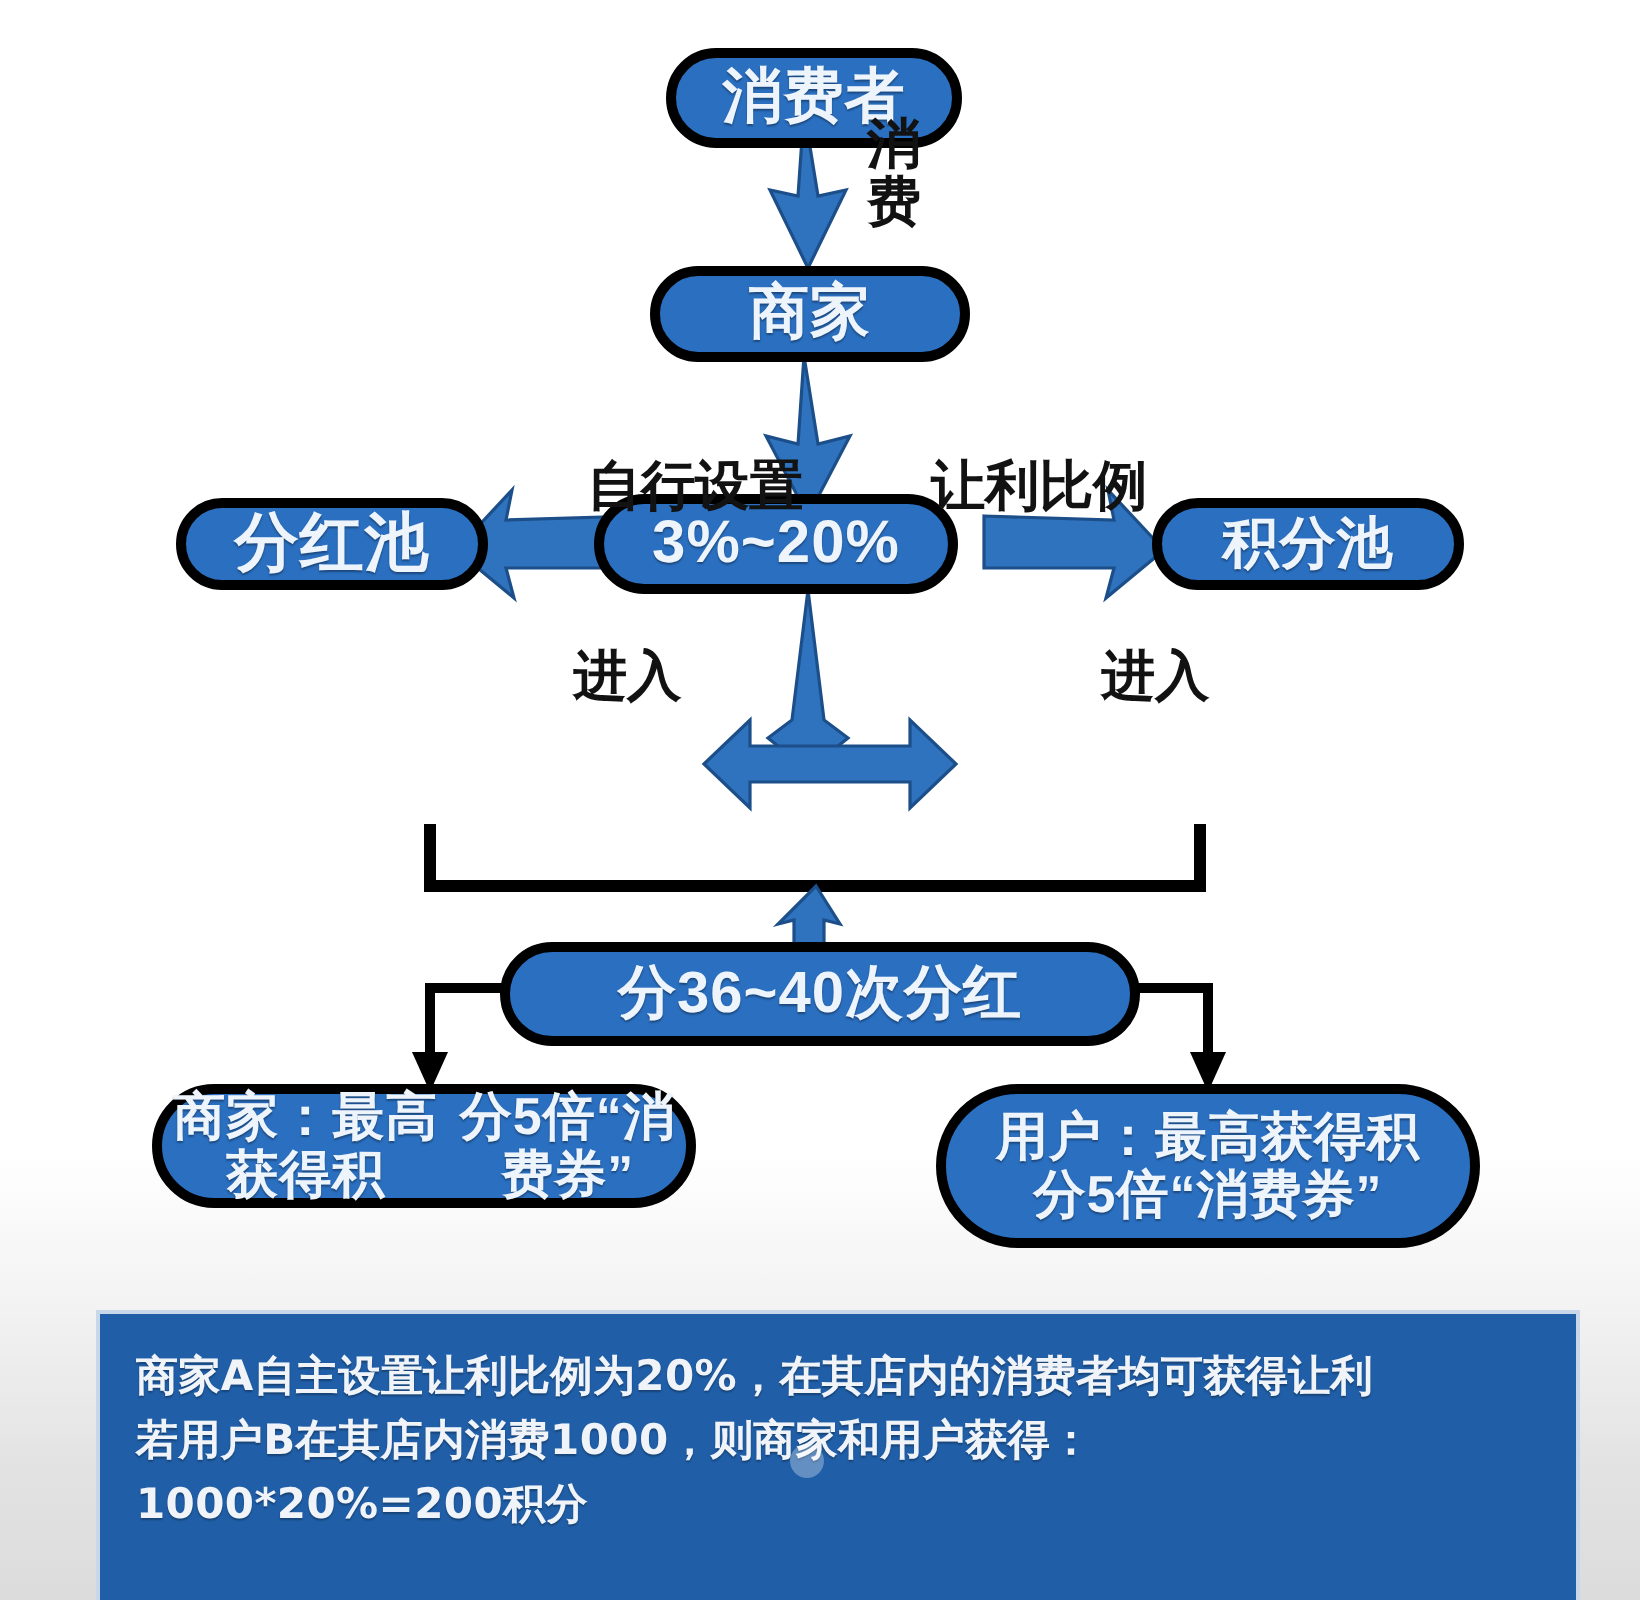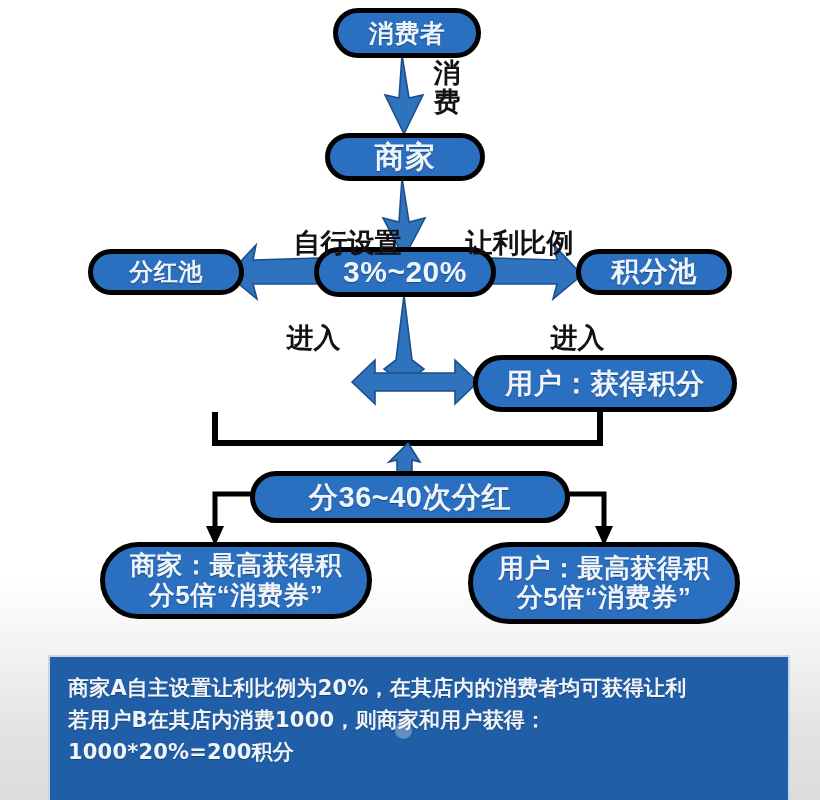--- a/index.html
+++ b/index.html
@@ -140,50 +140,47 @@
       <path d="M253,494 L215,494 L215,530"></path>
     </g>
     <polygon points="215,546 206,526 224,526" fill="#000000"></polygon>
 
     <g fill="none" stroke="#000000" stroke-width="5">
       <path d="M566,494 L604,494 L604,530"></path>
     </g>
     <polygon points="604,546 595,526 613,526" fill="#000000"></polygon>
   </svg>
 
-  <div class="node" style="left:333px; top:8px; width:148px; height:50px; font-size:25px;">
+  <div class="node" style="left:333px; top:24px; width:148px; height:50px; font-size:30px;">
     <span>消费者</span>
   </div>
 
   <div class="node" style="left:325px; top:133px; width:160px; height:48px; font-size:30px;">
     <span>商家</span>
   </div>
 
-  <div class="node" style="left:314px; top:247px; width:182px; height:50px; font-size:30px;">
+  <div class="node" style="left:297px; top:247px; width:182px; height:50px; font-size:30px;">
     <span>3%~20%</span>
   </div>
 
-  <div class="node" style="left:88px; top:249px; width:156px; height:46px; font-size:24px;text-align:center;">
+  <div class="node" style="left:88px; top:249px; width:156px; height:46px; font-size:32px;text-align:center;">
     <span>分红池</span>
   </div>
 
   <div class="node" style="left:576px; top:249px; width:156px; height:46px; font-size:28px;align-items:center;">
     <span>积分池</span>
   </div>
 
 
-  <div class="node" style="left:473px; top:355px; width:264px; height:57px; font-size:28px;">
-    <span>用户：获得积分</span>
-  </div>
 
   <div class="node" style="left:250px; top:471px; width:320px; height:52px; font-size:29px;">
     <span>分36~40次分红</span>
   </div>
 
-  <div class="node two-line" style="left:100px; top:542px; width:272px; height:77px; font-size:26px; flex-direction:column;">
+  <div class="node two-line" style="left:76px; top:542px; width:272px; height:62px; font-size:26px; flex-direction:row;">
     <span>商家：最高获得积</span>
     <span>分5倍“消费券”</span>
   </div>
 
   <div class="node two-line" style="left:468px; top:542px; width:272px; height:82px; font-size:26px; flex-direction:column;">
     <span>用户：最高获得积</span>
     <span>分5倍“消费券”</span>
   </div>
 
   <div class="edge-label vertical" style="left:432px; top:58px; font-size:27px;">

